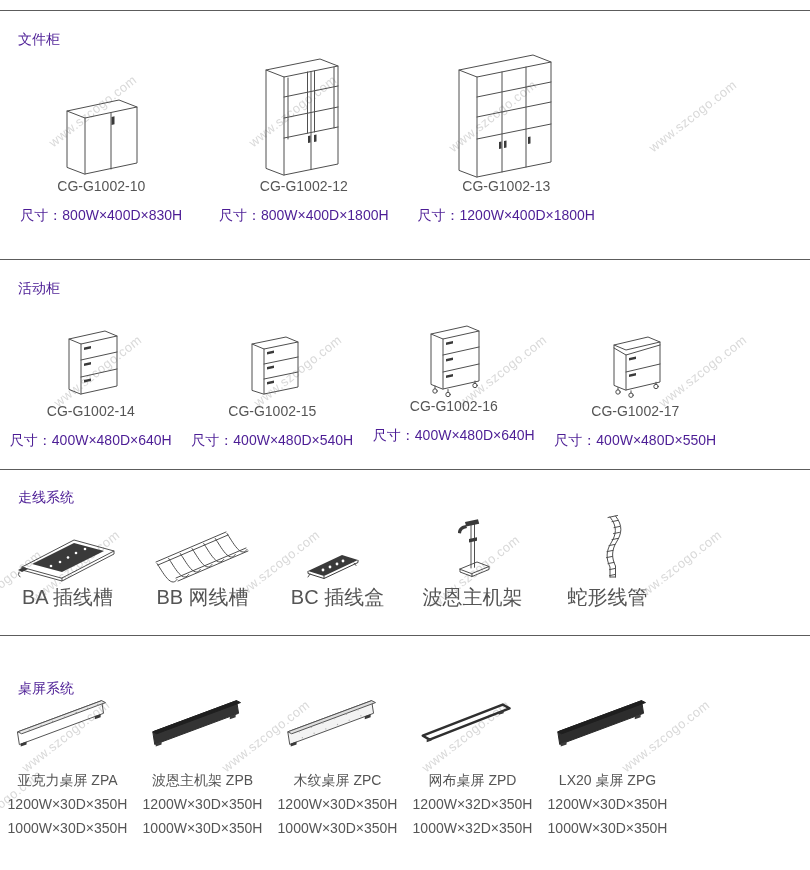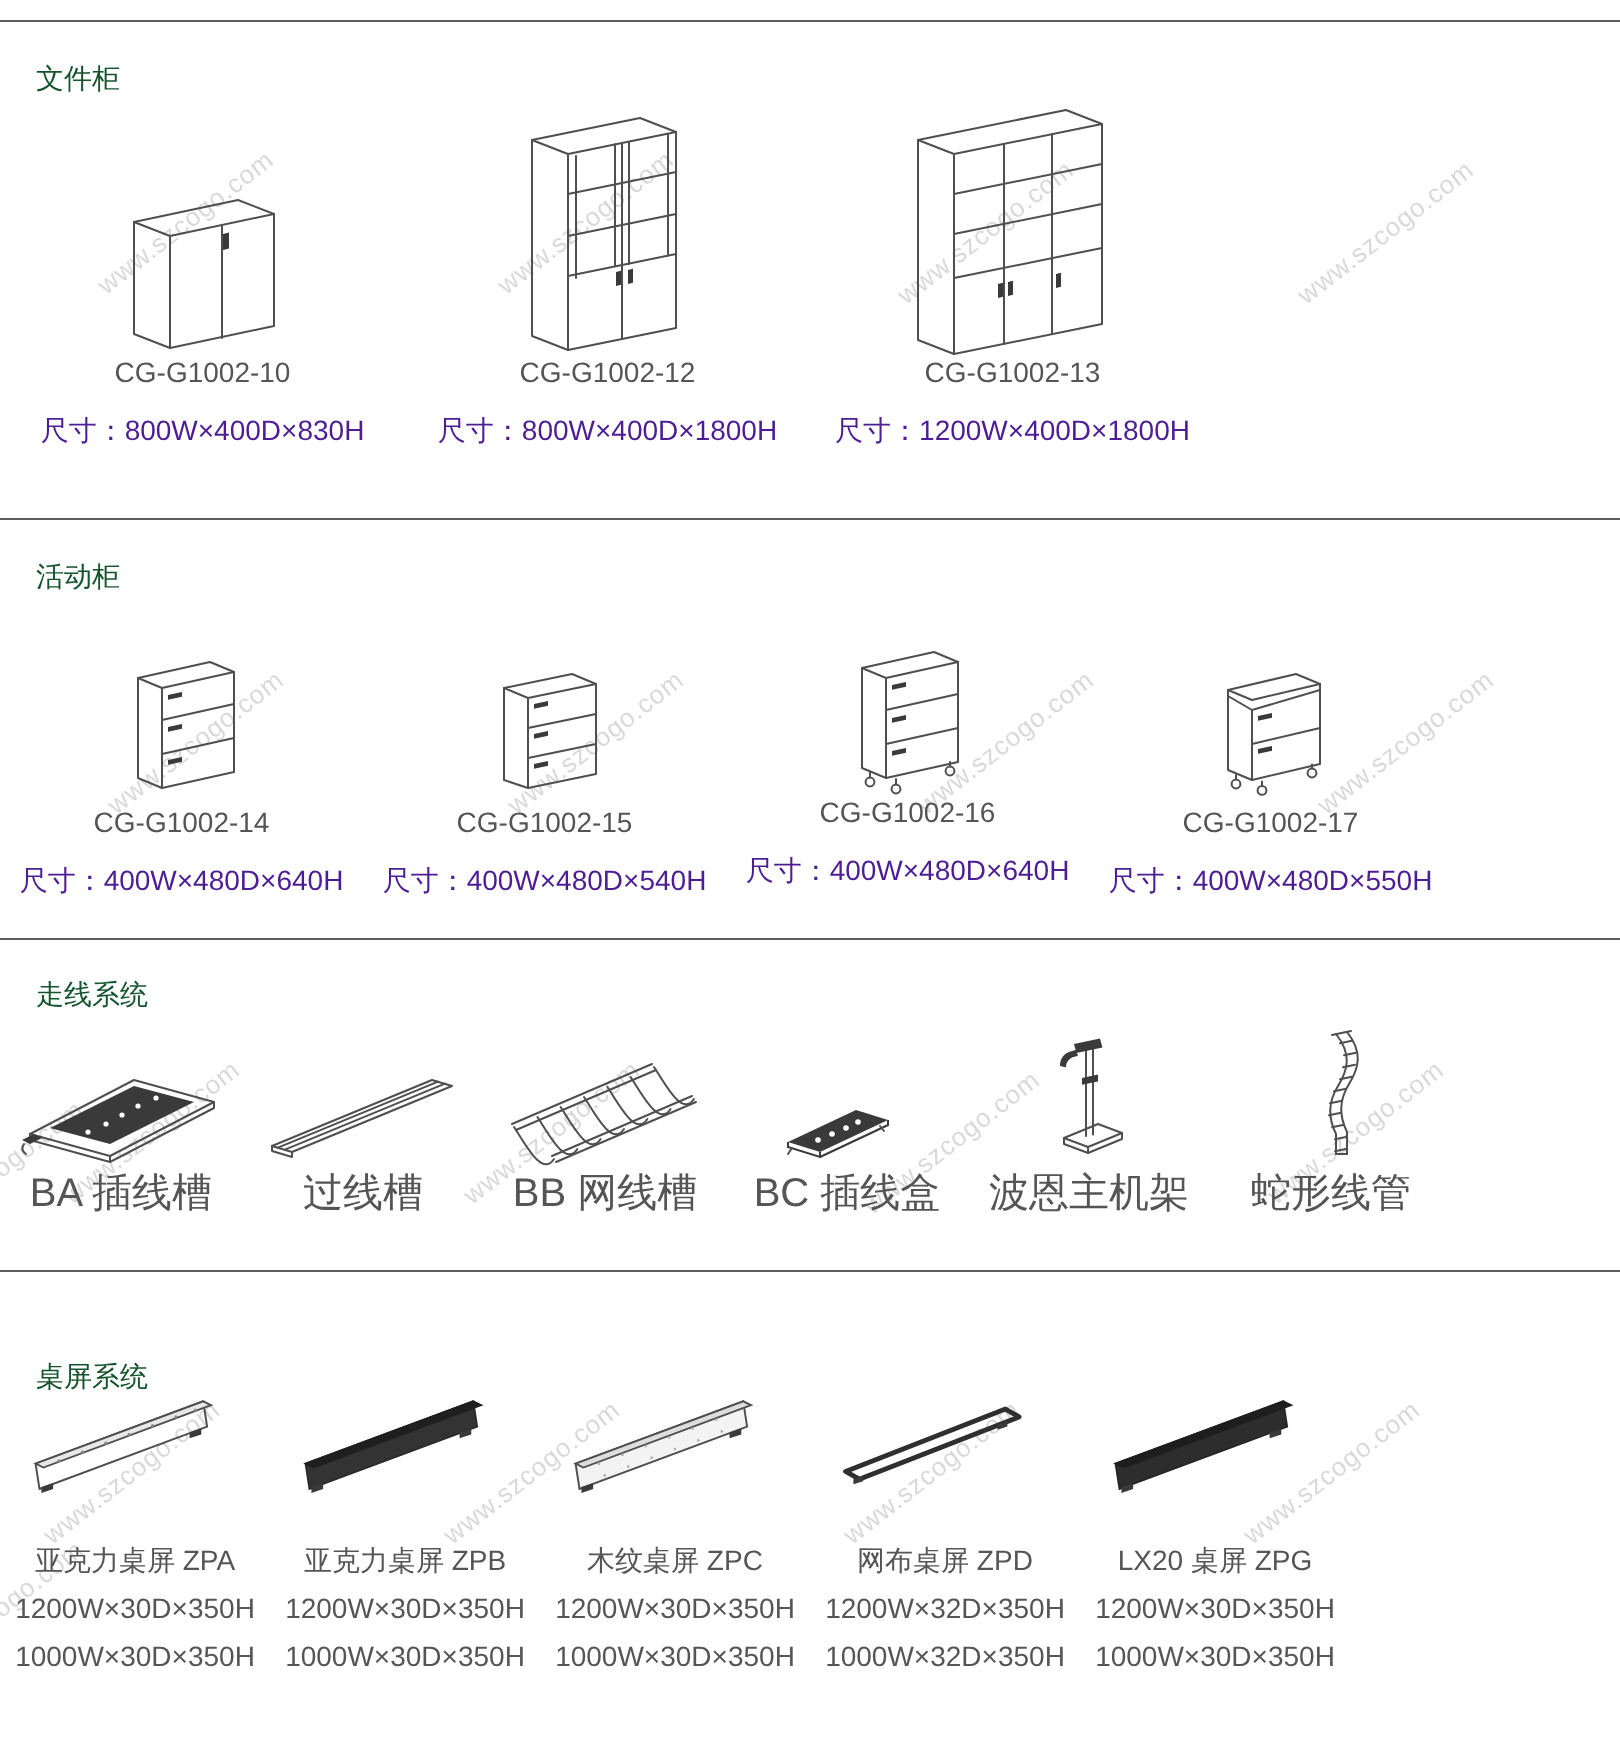--- a/index.html
+++ b/index.html
@@ -1,19 +1,19 @@
 <!DOCTYPE html>
 <html><head>
 <meta charset="utf-8">
 <style>
   html,body{margin:0;padding:0;background:#fff;}
   body{font-family:"Liberation Sans","DejaVu Sans",sans-serif;color:#595959;}
   .page{position:relative;width:810px;height:870px;background:#fff;overflow:hidden;}
   .divider{position:absolute;left:0;width:810px;height:1px;background:#5c5c5c;z-index:4;}
-  .sec-title{position:absolute;left:18px;font-size:14px;line-height:18px;color:#14532d;z-index:3;white-space:nowrap;}
+  .sec-title{position:absolute;left:18px;font-size:14px;line-height:18px;color:#4c1d95;z-index:3;white-space:nowrap;}
   .row{position:absolute;left:0;width:726px;display:flex;z-index:3;}
   .cell4{width:202.5px;display:flex;flex-direction:column;align-items:center;}
   .cell6{width:135px;display:flex;flex-direction:column;align-items:center;}
   .illo{display:flex;align-items:flex-end;justify-content:center;}
   .model{font-size:14px;line-height:17px;color:#555;white-space:nowrap;}
   .size{font-size:14px;line-height:17px;color:#4c1d95;white-space:nowrap;margin-top:12px;}
   .lbl{font-size:20px;line-height:17px;color:#555;white-space:nowrap;}
   .sname{font-size:14px;line-height:20px;color:#555;white-space:nowrap;margin-top:14px;}
   .ssize{font-size:14px;line-height:20px;color:#555;white-space:nowrap;margin-top:4px;}
   .wm{position:absolute;z-index:2;font-size:13px;letter-spacing:.5px;color:#d9d9d9;transform:rotate(-38deg);transform-origin:left bottom;white-space:nowrap;pointer-events:none;}
@@ -165,30 +165,20 @@
             <circle cx="52" cy="34.5" r="1.3" fill="#fff"></circle>
             <circle cx="60" cy="30" r="1.3" fill="#fff"></circle>
             <circle cx="69" cy="26" r="1.3" fill="#fff"></circle>
           <path class="dk" d="M2,47 l6,-3 l4,2 l-6,3 Z"></path>
           <path class="ln" d="M3,49 q-2,3 1,5"></path>
         </svg>
       </div>
       <div class="lbl" style="margin-top:4px">BA 插线槽</div>
     </div>
 
-    <div class="cell6">
-      <div class="illo" style="height:85px">
-        <svg width="104" height="58" viewBox="0 0 104 58">
-          <path class="ln" d="M6,46 L86,13 L96,16 L16,49 Z"></path>
-          <path class="ln" d="M9,46.8 L89,13.8 M12.5,47.8 L92.5,14.8"></path>
-          <path class="ln" d="M6,46 L6,48.5 L16,51.5 L16,49"></path>
-        </svg>
-      </div>
-      <div class="lbl" style="margin-top:4px">过线槽</div>
-    </div>
 
     <div class="cell6">
       <div class="illo" style="height:85px">
         <svg width="110" height="64" viewBox="0 0 110 64">
           <path class="ln" d="M8,41 L78,11 M10,44 L80,14 M28,57 L98,27 M30,60 L100,30"></path>
           <path class="ln" d="M9,42.5 C15,51.5 23,67.5 29,58.5 M20.7,37.5 C26.7,46.5 34.7,62.5 40.7,53.5 M32.3,32.5 C38.3,41.5 46.3,57.5 52.3,48.5 M44,27.5 C50,36.5 58,52.5 64,43.5 M55.7,22.5 C61.7,31.5 69.7,47.5 75.7,38.5 M67.3,17.5 C73.3,26.5 81.3,42.5 87.3,33.5 M79,12.5 C85,21.5 93,37.5 99,28.5"></path>
         </svg>
       </div>
       <div class="lbl" style="margin-top:4px">BB 网线槽</div>
     </div>
@@ -258,21 +248,21 @@
     </div>
 
     <div class="cell6">
       <div class="illo" style="height:88px">
         <svg width="115" height="62" viewBox="0 0 118 62">
           <path d="M8,38 L94,6 L96,19 L10,51 Z" fill="#333333" stroke="#2b2b2b"></path>
           <path d="M8,38 L94,6 L98,8 L12,40 Z" fill="#1f1f1f" stroke="#1f1f1f"></path>
           <path class="dk" d="M11,50 l6,-2 l0,3 l-6,2 Z M87,22 l6,-2 l0,3 l-6,2 Z"></path>
         </svg>
       </div>
-      <div class="sname">亚克力桌屏 ZPB</div>
+      <div class="sname">波恩主机架 ZPB</div>
       <div class="ssize">1200W×30D×350H</div>
       <div class="ssize">1000W×30D×350H</div>
     </div>
 
     <div class="cell6">
       <div class="illo" style="height:88px">
         <svg width="115" height="62" viewBox="0 0 118 62">
           <path d="M8,38 L94,6 L96,19 L10,51 Z" fill="#f3f3f3" stroke="#4f4f4f"></path>
           <path d="M8,38 L94,6 L98,8 L12,40 Z" fill="#dedede" stroke="#4f4f4f"></path>
           <circle cx="20" cy="38" r="0.7" fill="#b0b0b0"></circle>

